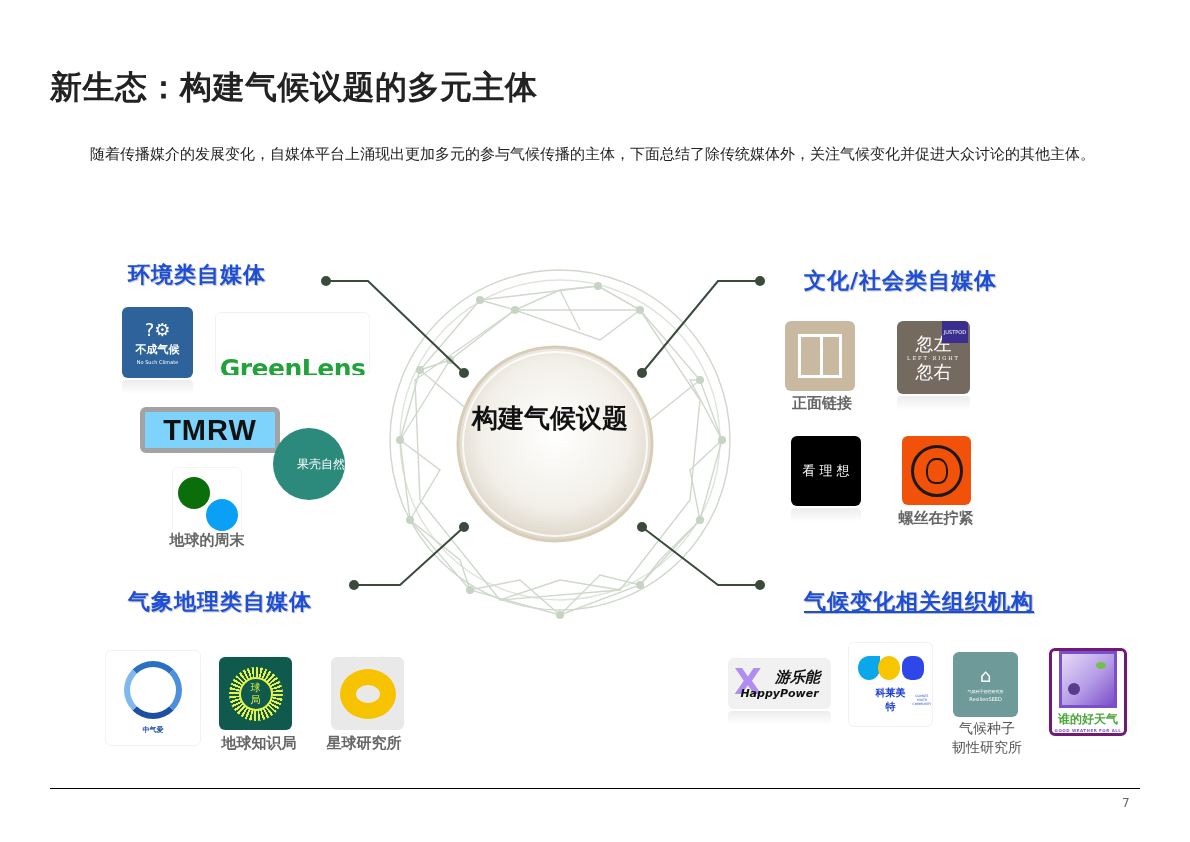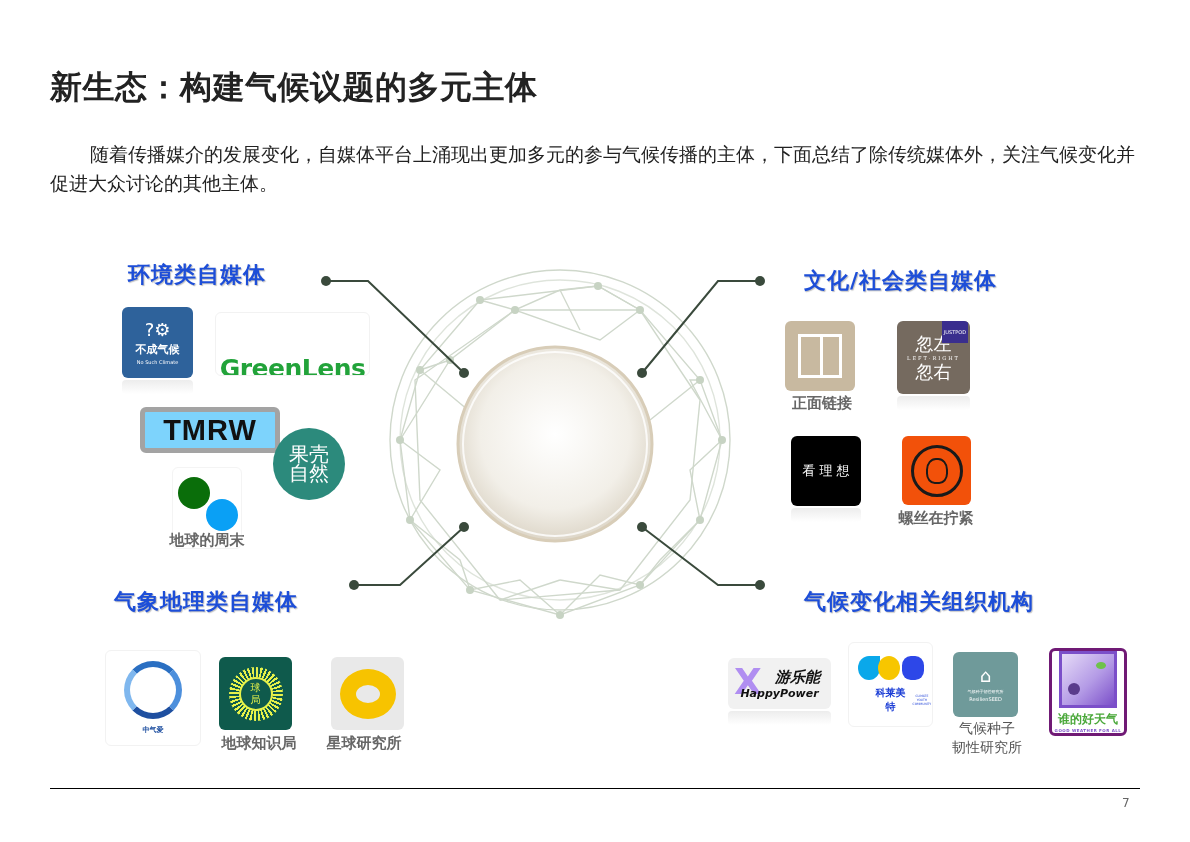--- a/index.html
+++ b/index.html
@@ -1,18 +1,18 @@
 <!DOCTYPE html>
 <html><head>
 <meta charset="utf-8">
 <style>
   * { box-sizing: border-box; margin: 0; padding: 0; }
   body { width: 1190px; height: 842px; background: #ffffff; position: relative; overflow: hidden; font-family: "DejaVu Sans", sans-serif; }
   .title { position: absolute; left: 50px; top: 66px; font-family: "DejaVu Serif", serif; font-size: 32px; font-weight: bold; color: #222; letter-spacing: 0.5px; }
-  .intro { position: absolute; left: 50px; top: 140px; width: 1095px; font-size: 19px; line-height: 29px; color: #222; text-indent: 40px; }
+  .intro { position: absolute; left: 50px; top: 140px; width: 1095px; font-size: 15px; line-height: 29px; color: #222; text-indent: 40px; }
   .cat { position: absolute; font-size: 22px; font-weight: bold; color: #1d4ed8; text-shadow: 1px 1px 1px rgba(0,0,0,0.25); letter-spacing: 1px; }
   svg.diagram { position: absolute; left: 0; top: 0; }
   .center-text { position: absolute; left: 460px; top: 400px; width: 180px; text-align: center; font-size: 26px; font-weight: bold; color: #111; line-height: 36px; }
   .logo { position: absolute; border-radius: 6px; display: flex; align-items: center; justify-content: center; text-align: center; overflow: hidden; }
   .logo-caption { position: absolute; font-size: 15px; font-weight: bold; color: #666; text-align: center; white-space: nowrap; }
   .reflect { position: absolute; height: 14px; border-radius: 4px; background: linear-gradient(#e8e8e8, rgba(255,255,255,0)); opacity: .8; }
   .footer-rule { position: absolute; left: 50px; top: 788px; width: 1090px; height: 1px; background: #000; }
   .page-num { position: absolute; left: 1122px; top: 796px; font-size: 12px; color: #666; }
 </style>
 </head>
@@ -81,43 +81,44 @@
     <circle cx="760" cy="281" r="5"></circle>
       <circle cx="642" cy="373" r="5"></circle>
     <circle cx="354" cy="585" r="5"></circle>
       <circle cx="464" cy="527" r="5"></circle>
     <circle cx="760" cy="585" r="5"></circle>
       <circle cx="642" cy="527" r="5"></circle>
   </g>
 </svg>
 
 <div class="center-text">
+  <div style="margin-left:-10px;margin-right:-10px;">构建气候议题</div>
 </div>
 
 <div class="cat" style="left:128px;top:260px;">环境类自媒体</div>
 <div class="cat" style="left:804px;top:266px;">文化/社会类自媒体</div>
-<div class="cat" style="left:114px;top:587px;">气象地理类自媒体</div>
-<div class="cat" style="left:804px;top:587px;">气候变化相关组织机构</div>
+<div class="cat" style="left:128px;top:587px;">气象地理类自媒体</div>
+<div class="cat" style="left:804px;top:587px;text-decoration:underline;">气候变化相关组织机构</div>
 
 <div class="logo" style="left:122px;top:307px;width:71px;height:71px;background:#2e629b;color:#fff;flex-direction:column;">
   <div style="font-size:18px;line-height:18px;">?⚙</div>
   <div style="font-size:11px;font-weight:bold;margin-top:3px;">不成气候</div>
   <div style="font-size:5px;margin-top:2px;">No Such Climate</div>
 </div>
 <div class="reflect" style="left:122px;top:380px;width:71px;"></div>
 
 <div class="logo" style="left:215px;top:312px;width:155px;height:64px;background:#fff;border:1px solid #f2f2f2;">
   <span style="font-family:'DejaVu Sans',sans-serif;font-weight:bold;font-size:25px;color:#22a33a;letter-spacing:-0.5px;margin-top:48px;">GreenLens</span>
 </div>
 
 <div class="logo" style="left:140px;top:407px;width:140px;height:46px;background:#7dd3fc;border:5px solid #a3a3a3;">
   <span style="font-family:'Liberation Sans',sans-serif;font-weight:bold;font-size:29px;color:#111;letter-spacing:1px;">TMRW</span>
 </div>
 
-<div class="logo" style="left:273px;top:428px;width:72px;height:72px;border-radius:50%;background:#2c8a7c;color:#fff;flex-direction:column;font-size:20px;line-height:19px;">
+<div class="logo" style="left:273px;top:428px;width:72px;height:72px;border-radius:50%;background:#2c8a7c;color:#fff;flex-direction:row;font-size:12px;line-height:19px;justify-content:flex-end;">
   <span>果壳</span>
   <span>自然</span>
 </div>
 
 <div class="logo" style="left:172px;top:467px;width:70px;height:82px;background:#fff;border:1px solid #f4f4f4;">
   <div style="position:absolute;left:5px;top:9px;width:32px;height:32px;border-radius:50%;background:#0a6e0a;"></div>
   <div style="position:absolute;left:33px;top:31px;width:32px;height:32px;border-radius:50%;background:#0aa0f5;"></div>
 </div>
 <div class="logo-caption" style="left:166px;top:531px;width:82px;">地球的周末</div>
 

